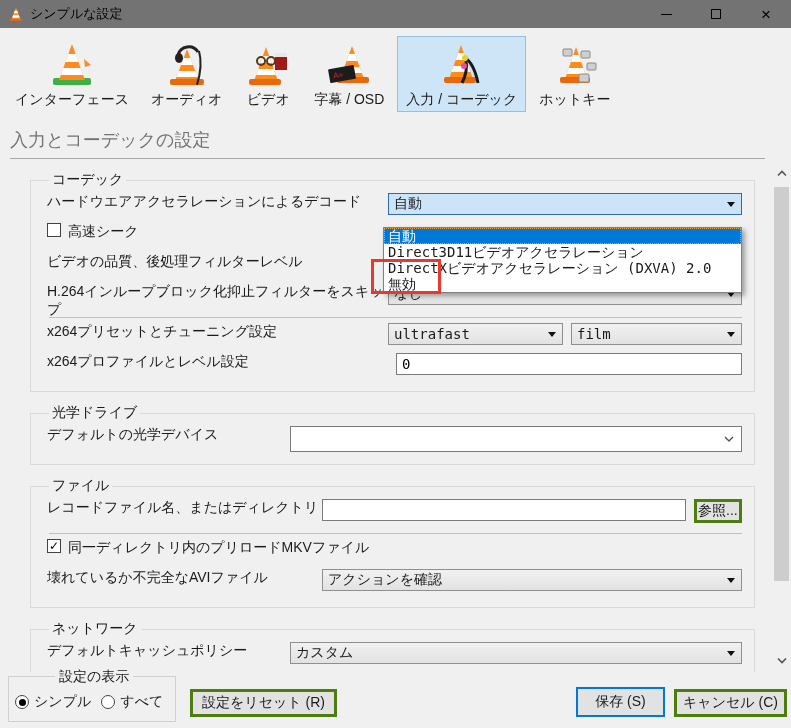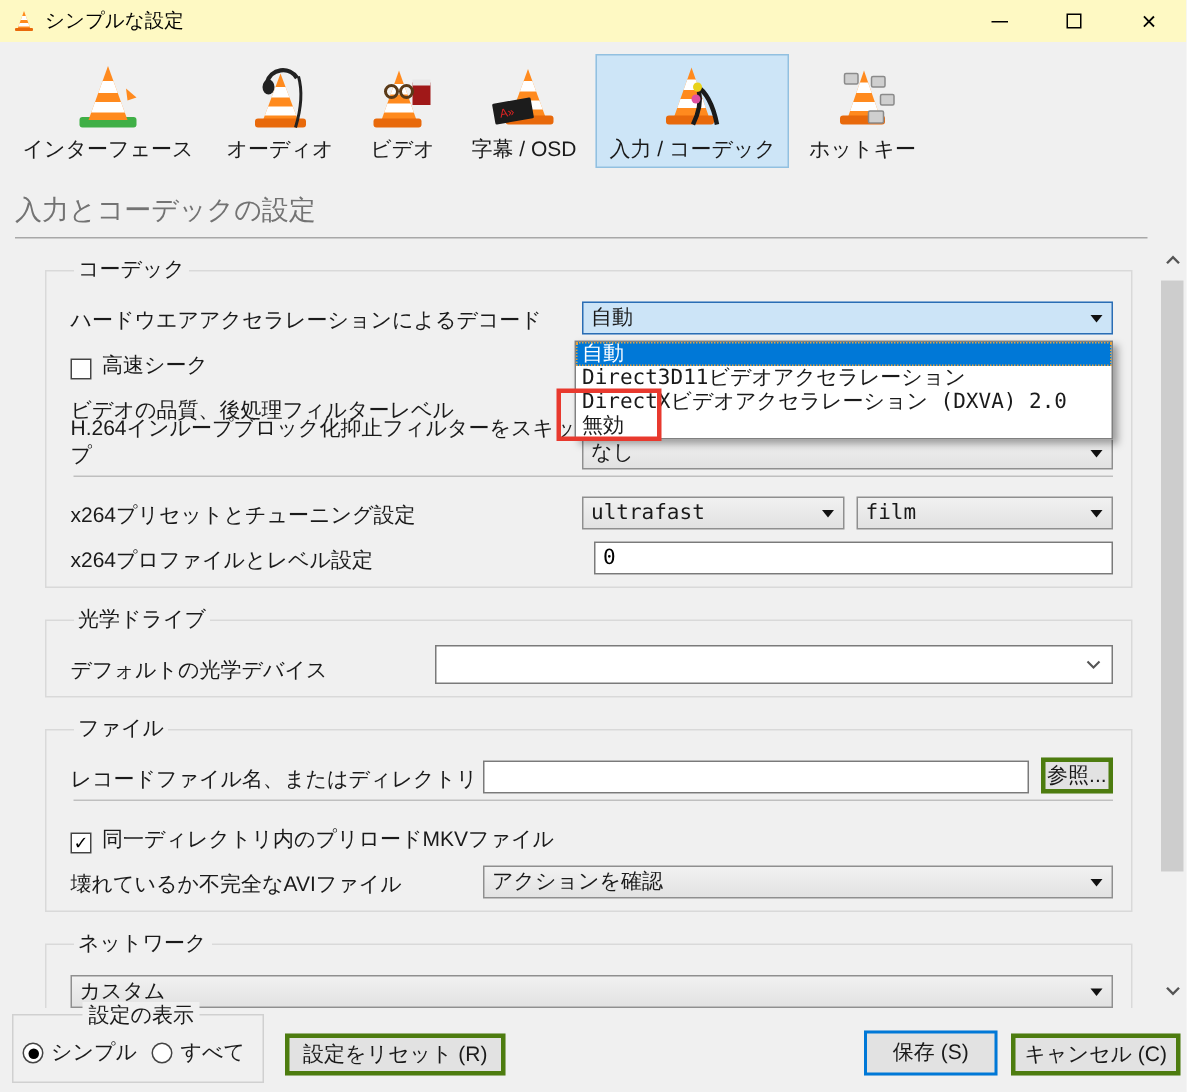--- a/index.html
+++ b/index.html
@@ -1,42 +1,42 @@
 <!DOCTYPE html>
 <html><head>
 <meta charset="utf-8">
 <style>
   * { margin:0; padding:0; box-sizing:border-box; }
   html,body { width:791px; height:728px; }
   body { font-family:"Liberation Sans","DejaVu Sans",sans-serif; font-size:14px; color:#1a1a1a; }
   .window { position:relative; width:791px; height:728px; background:#f0f0f0; overflow:hidden; }
 
   
-  .titlebar { height:28px; background:#fef9c3; display:flex; align-items:center; }
+  .titlebar { height:28px; background:#737373; display:flex; align-items:center; }
   .titlebar .app-icon { margin:0 6px 0 8px; display:flex; }
   .titlebar .title { font-size:13px; color:#000; flex:1; }
   .win-btn { width:50px; height:28px; display:flex; align-items:center; justify-content:center; cursor:default; }
   .min-glyph { width:11px; height:1px; background:#000; }
   .max-glyph { width:10px; height:10px; border:1px solid #000; }
   .close-glyph { font-size:17px; line-height:1; color:#000; }
 
   
   .toolbar { display:flex; align-items:flex-start; padding:8px 0 0 6px; height:92px; }
   .tool-item { display:flex; flex-direction:column; align-items:center; padding:4px 8px 2px; margin-right:4px; border:1px solid transparent; }
   .tool-item .tlabel { font-size:14px; margin-top:2px; white-space:nowrap; }
   .tool-item.selected { background:#cde5f7; border:1px solid #92c0e0; }
 
   
   .page-title { font-size:18px; margin:8px 0 6px 10px; color:#737373; }
   .title-rule { border:none; border-top:1px solid #a8a8a8; margin:0 26px 0 10px; }
 
   
   fieldset { border:1px solid #d9d9d9; margin:12px 36px 0 30px; padding:4px 12px 8px 16px; }
   legend { font-size:14px; padding:0 3px; margin-left:2px; }
-  .row { display:flex; align-items:flex-end; height:30px; }
+  .row { display:flex; align-items:flex-start; height:30px; }
   .row .lbl { flex:0 0 auto; }
   .lblw-codec { width:341px; }
   .lblw-wide { width:243px; }
   .lblw-file { width:275px; }
   .sep { border-top:1px solid #bfbfbf; margin:4px 0 5px 2px; }
 
   
   .combo { position:relative; height:22px; background:linear-gradient(#f1f1f1,#e2e2e2); border:1px solid #8f8f8f; display:flex; align-items:center; padding:0 18px 0 5px; cursor:default; }
   .combo .cval { font-family:"DejaVu Sans Mono","Liberation Mono",monospace; font-size:14px; white-space:nowrap; overflow:hidden; }
   .combo .arrow { position:absolute; right:6px; top:8px; width:0; height:0; border-left:4px solid transparent; border-right:4px solid transparent; border-top:5px solid #111; }
@@ -277,20 +277,21 @@
       <div class="combo grow">
         <span class="cval">アクションを確認</span>
         <span class="arrow"></span>
       </div>
     </div>
   </fieldset>
 
   <fieldset>
     <legend>ネットワーク</legend>
     <div class="row">
+      <span class="lbl lblw-wide">デフォルトキャッシュポリシー</span>
       <div class="combo grow">
         <span class="cval">カスタム</span>
         <span class="arrow"></span>
       </div>
     </div>
     <div class="row">
       <span class="lbl lblw-wide">HTTPプロキシーのURL</span>
       <input class="tinput grow" value="" style="">
     </div>
   </fieldset>

